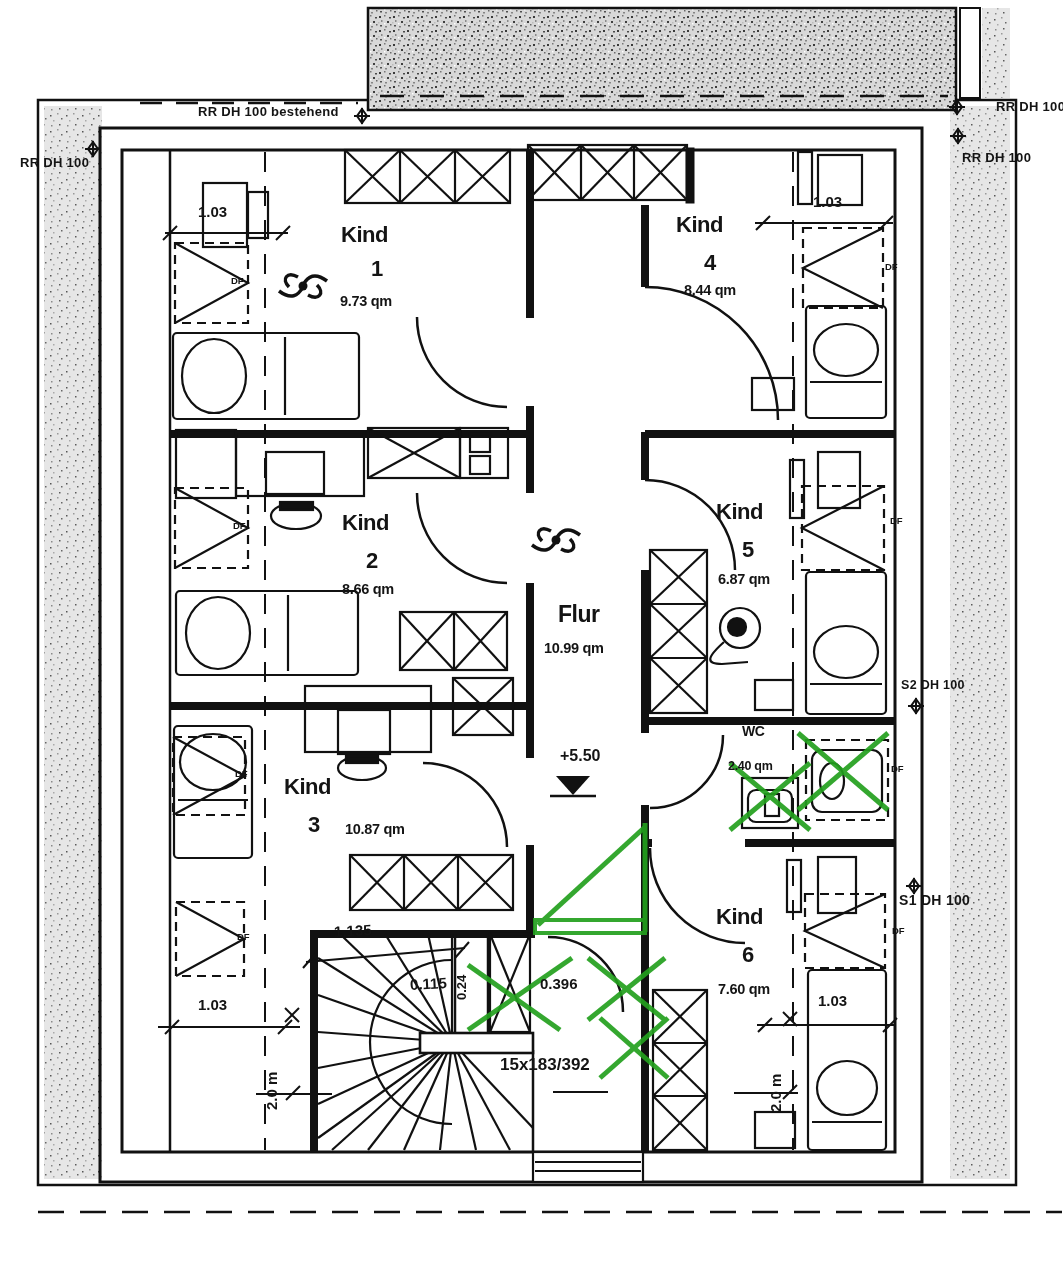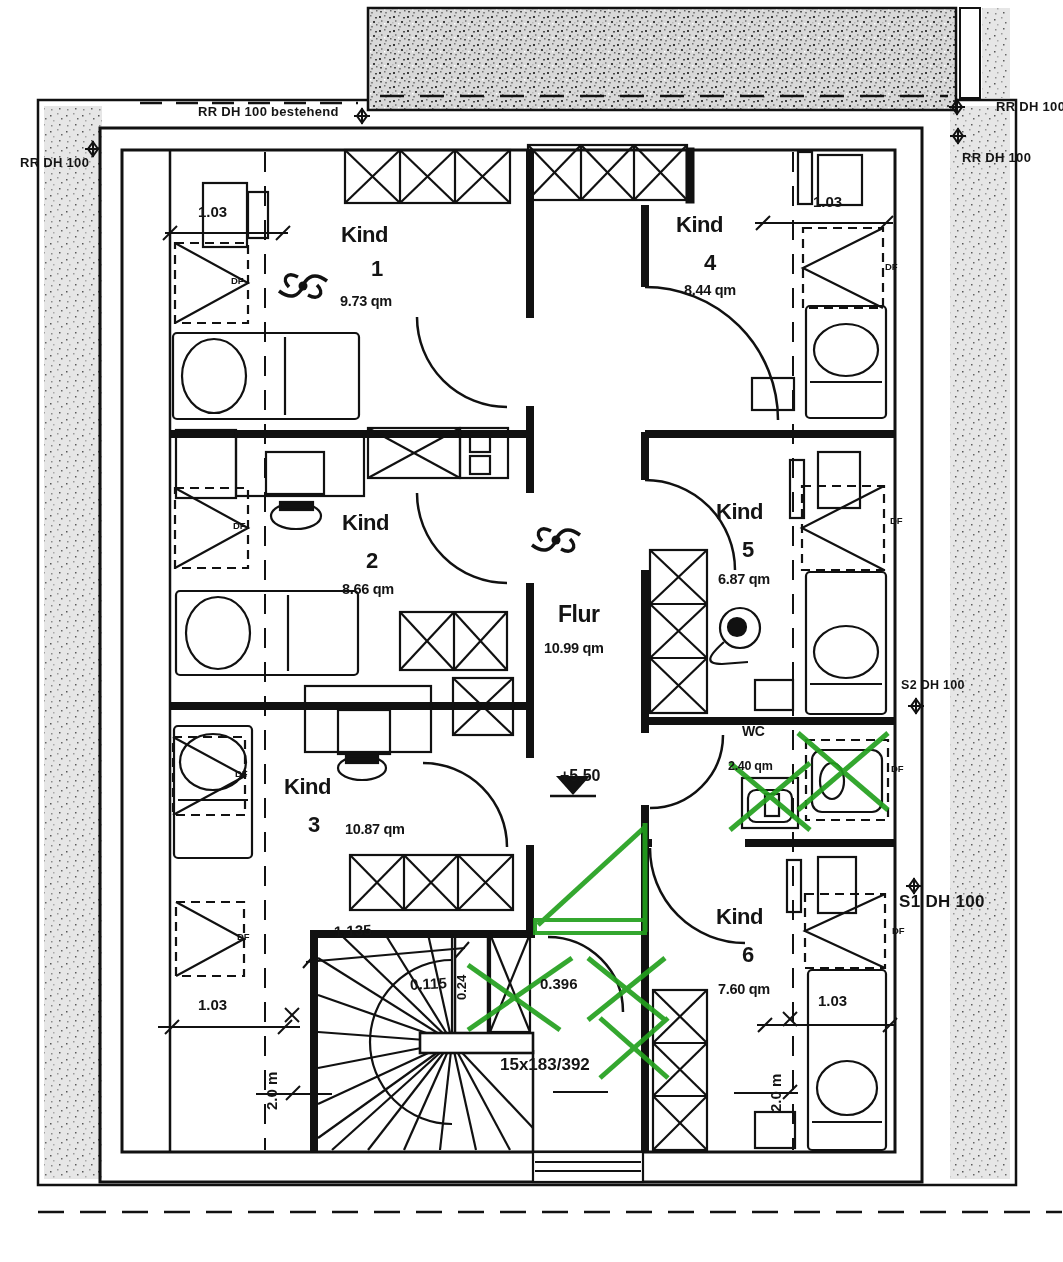--- a/index.html
+++ b/index.html
@@ -402,21 +402,21 @@
     </g>
   </g>
 </svg>
 
 
 <div class="lbl ann" style="left:198px;top:105px;">RR DH 100 bestehend</div>
 <div class="lbl ann" style="left:20px;top:156px;">RR DH 100</div>
 <div class="lbl ann" style="left:968px;top:100px;margin-left:28px;">RR DH 100 b</div>
 <div class="lbl ann" style="left:962px;top:151px;">RR DH 100</div>
 <div class="lbl ann" style="left:901px;top:679px;font-size:12.5px;">S2 DH 100</div>
-<div class="lbl ann" style="left:899px;top:893px;font-size:17px;">S1 DH 100</div>
+<div class="lbl ann" style="left:899px;top:893px;font-size:14px;">S1 DH 100</div>
 
 <div class="lbl room-name" style="left:341px;top:224px;">Kind</div>
 <div class="lbl room-num" style="left:371px;top:258px;">1</div>
 <div class="lbl room-area" style="left:340px;top:294px;">9.73 qm</div>
 
 <div class="lbl room-name" style="left:676px;top:214px;">Kind</div>
 <div class="lbl room-num" style="left:704px;top:252px;">4</div>
 <div class="lbl room-area" style="left:684px;top:283px;">8.44 qm</div>
 
 <div class="lbl room-name" style="left:342px;top:512px;">Kind</div>
@@ -434,21 +434,21 @@
 <div class="lbl room-num" style="left:308px;top:814px;">3</div>
 <div class="lbl room-area" style="left:345px;top:822px;">10.87 qm</div>
 
 <div class="lbl room-name" style="left:742px;top:724px;font-size:14px;">WC</div>
 <div class="lbl room-area" style="left:728px;top:760px;font-size:12.5px;text-align:center;">2.40 qm</div>
 
 <div class="lbl room-name" style="left:716px;top:906px;">Kind</div>
 <div class="lbl room-num" style="left:742px;top:944px;">6</div>
 <div class="lbl room-area" style="left:718px;top:982px;">7.60 qm</div>
 
-<div class="lbl dim" style="left:560px;top:748px;font-size:16px;margin-top:20px;">+5.50</div>
+<div class="lbl dim" style="left:560px;top:748px;font-size:16px;">+5.50</div>
 
 <div class="lbl dim tilt" style="left:334px;top:923px;">1.135</div>
 <div class="lbl dim rot" style="left:455px;top:1000px;font-size:13px;">0.24</div>
 <div class="lbl dim tilt" style="left:410px;top:976px;">0.115</div>
 <div class="lbl dim" style="left:540px;top:976px;">0.396</div>
 <div class="lbl dim" style="left:500px;top:1056px;font-size:17px;">15x183/392</div>
 
 <div class="lbl dim" style="left:198px;top:204px;">1.03</div>
 <div class="lbl dim" style="left:813px;top:194px;">1.03</div>
 <div class="lbl dim" style="left:198px;top:997px;">1.03</div>

